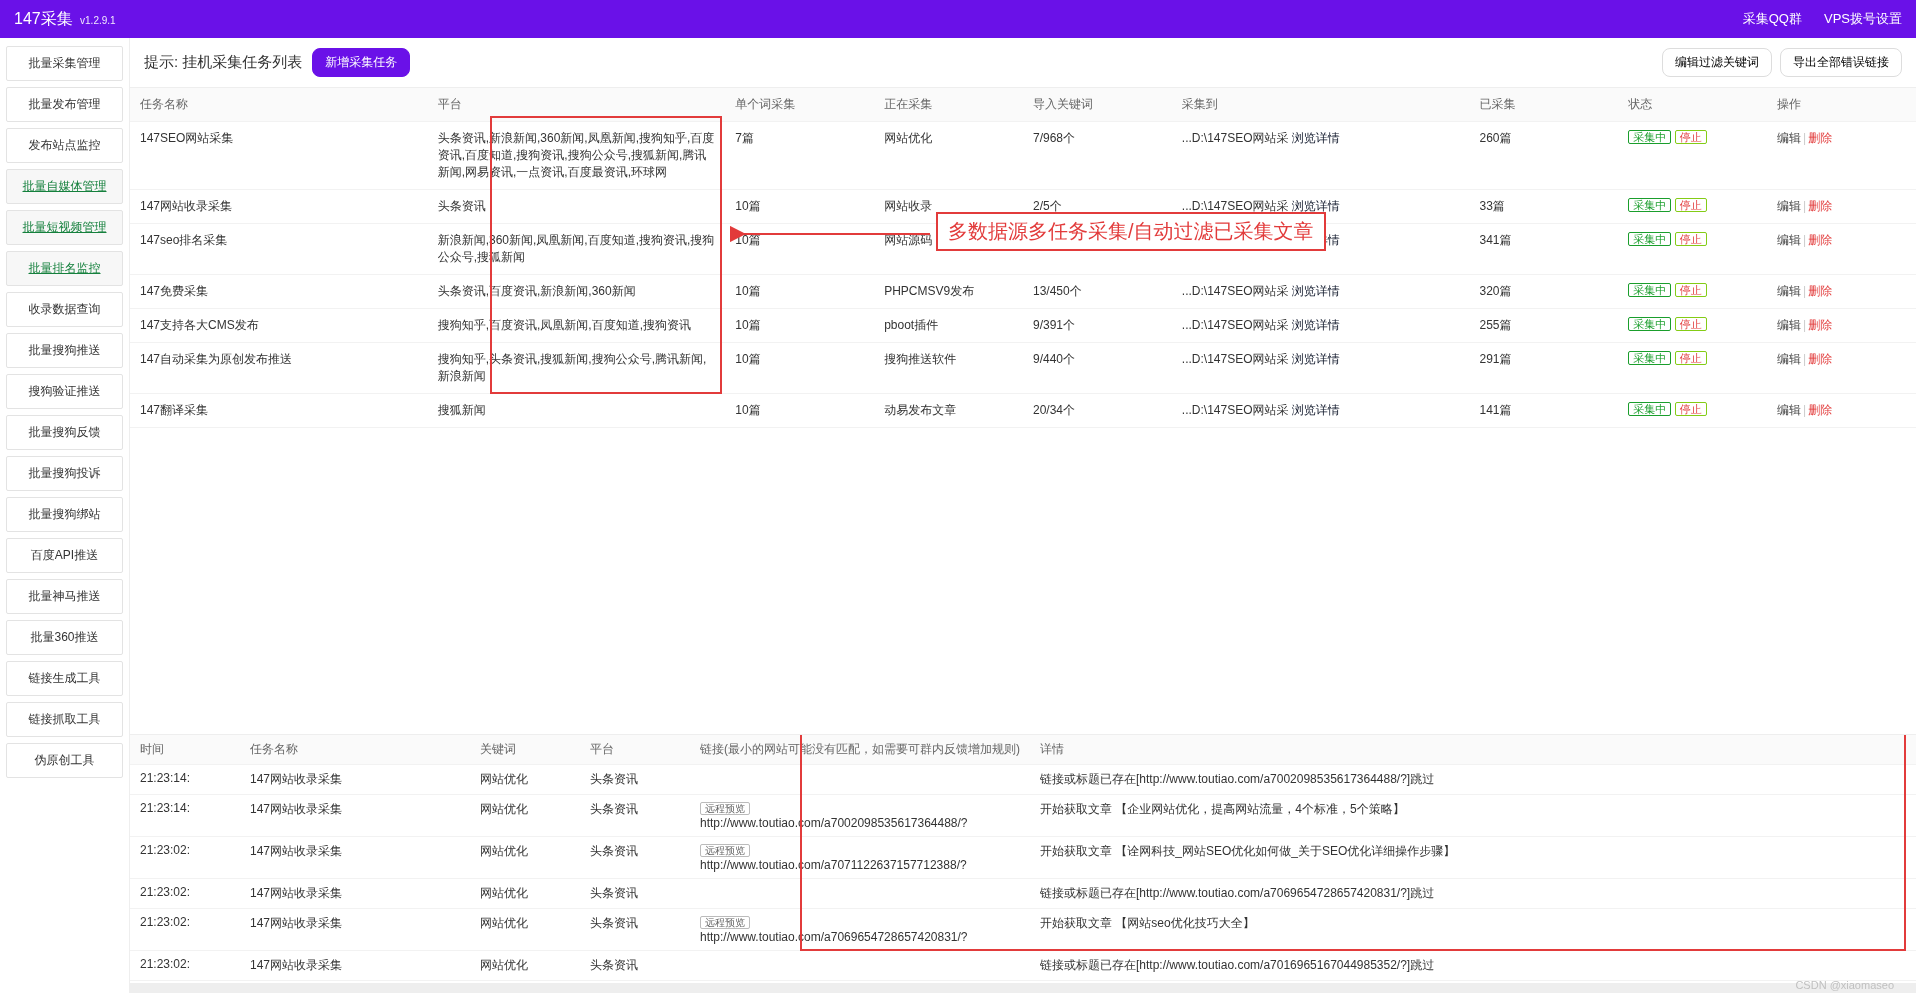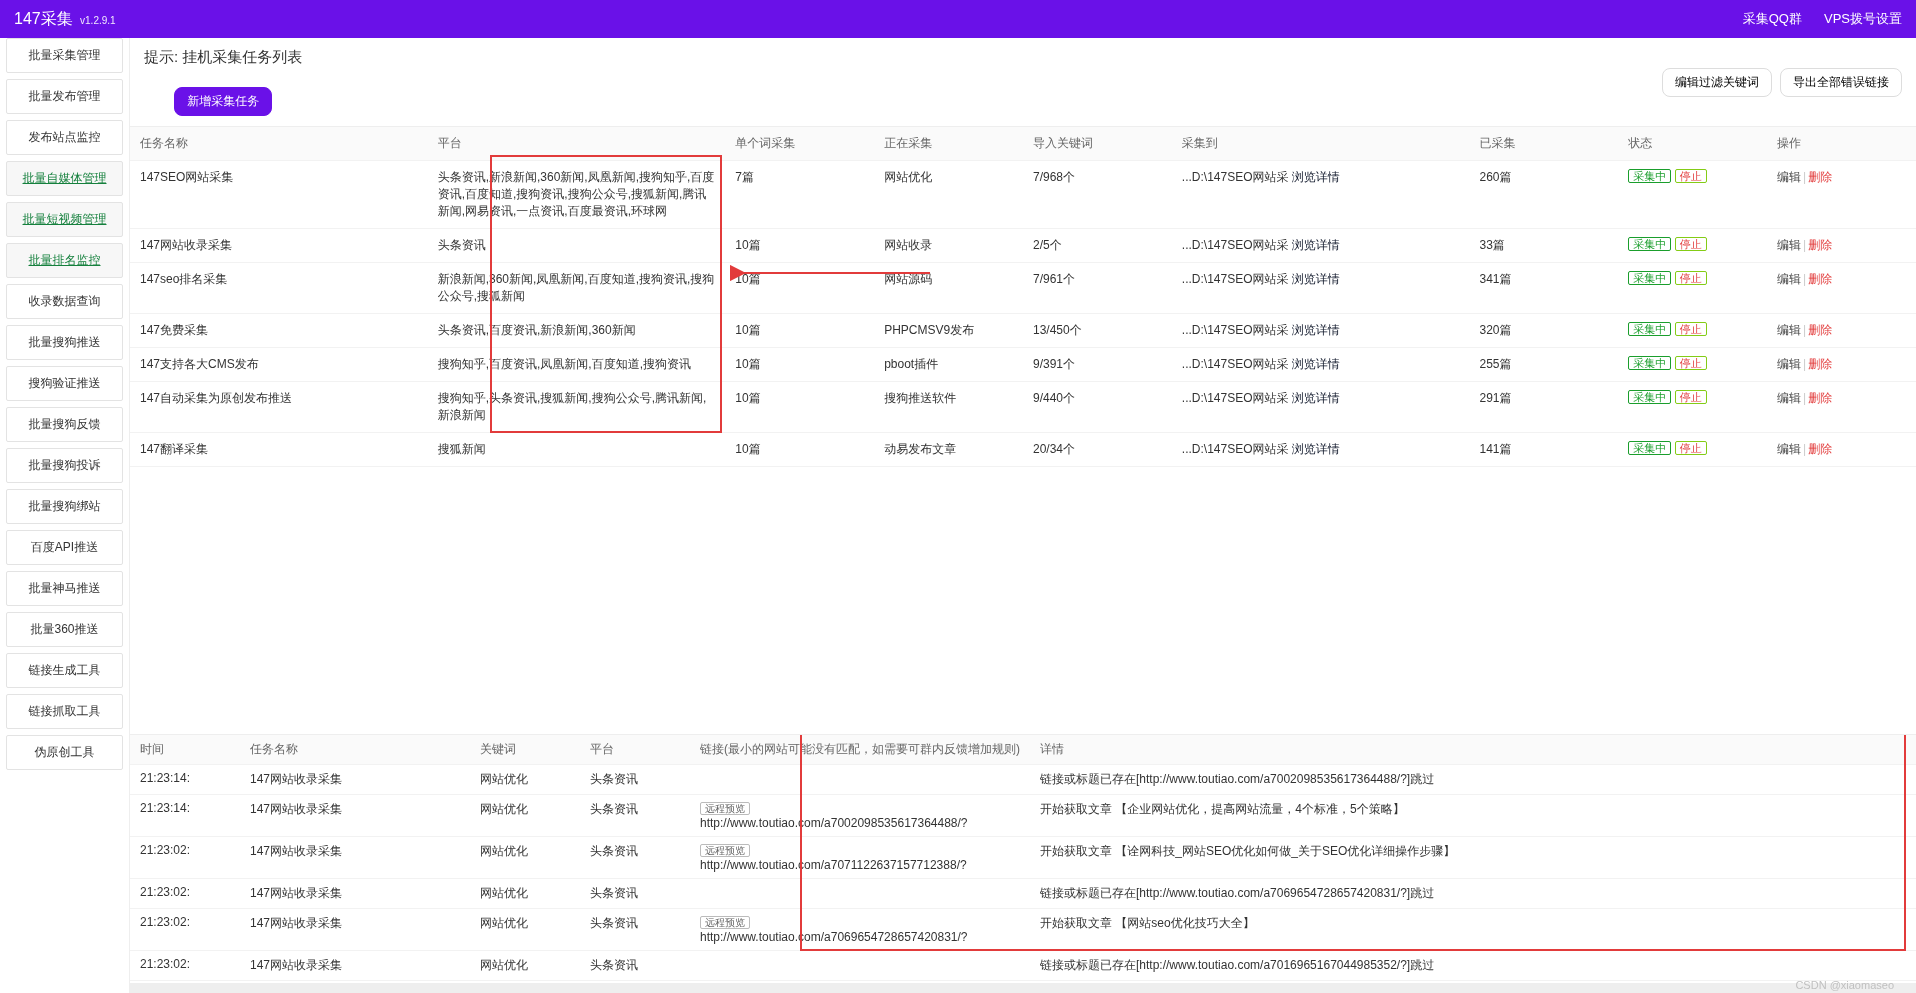--- a/index.html
+++ b/index.html
@@ -3,26 +3,26 @@
 <meta charset="utf-8">
 <style>
   * { box-sizing: border-box; margin: 0; padding: 0; }
   body { font-family: "Microsoft YaHei", Arial, sans-serif; font-size: 12px; color: #333; background: #fff; }
   .topbar { background: #6a11e8; color: #fff; height: 38px; display: flex; align-items: center; padding: 0 14px; justify-content: space-between; }
   .topbar .brand { font-size: 16px; font-weight: 400; }
   .topbar .ver { font-size: 10px; margin-left: 4px; opacity: .9; }
   .topbar .toplinks { display: flex; gap: 22px; font-size: 13px; }
   .toplinks span { cursor: pointer; }
   .layout { display: flex; height: calc(100vh - 38px); }
-  .sidebar { width: 130px; padding: 0 6px; border-right: 1px solid #eee; display: flex; flex-direction: column; gap: 6px; overflow-y: auto; }
+  .sidebar { width: 130px; padding: 8px 6px; border-right: 1px solid #eee; display: flex; flex-direction: column; gap: 6px; overflow-y: auto; }
   .sidebar .nav-btn { border: 1px solid #e3e3e3; background: #fff; padding: 8px 4px; font-size: 12px; text-align: center; cursor: pointer; border-radius: 2px; color: #333; }
   .sidebar .nav-btn.disabled { color: #15803d; background: #f7f7f7; text-decoration: underline; }
   .main { flex: 1; display: flex; flex-direction: column; overflow: hidden; padding: 0; }
   .panel-head { display: flex; align-items: center; justify-content: space-between; padding: 10px 14px; border-bottom: 1px solid #eee; }
-  .panel-head .left { display: flex; align-items: center; gap: 20px; flex-direction: column; }
+  .panel-head .left { display: flex; align-items: center; gap: 10px; }
   .panel-title { font-size: 15px; }
   .btn { border: 1px solid #ddd; background: #fff; padding: 5px 12px; font-size: 12px; cursor: pointer; border-radius: 8px; }
   .btn.primary { background: #6a11e8; color: #fff; border-color: #6a11e8; }
   .panel-head .right { display: flex; gap: 8px; padding-left: 37px; }
   .tablewrap { overflow: auto; position: relative; }
   table { width: 100%; border-collapse: collapse; font-size: 12px; }
   th, td { text-align: left; padding: 8px 10px; border-bottom: 1px solid #f2f2f2; vertical-align: top; }
   th { color: #666; font-weight: 400; background: #fafafa; }
   .col-platform { max-width: 210px; }
   .link-green { color: #0f172a; cursor: pointer; }
@@ -183,20 +183,21 @@
               <td>20/34个</td>
               <td>...D:\147SEO网站采 <span class="link-green">浏览详情</span></td>
               <td>141篇</td>
               <td><span class="badge-green">采集中</span> <span class="badge-red">停止</span></td>
               <td><span class="op-link">编辑</span><span class="sep">|</span><span class="op-del">删除</span></td>
             </tr>
           </tbody>
       </table>
 
       <div class="annotation-box" style="top:28px;left:360px;width:232px;height:278px;"></div>
+      <div class="annotation-label" style="top:124px;left:806px;">多数据源多任务采集/自动过滤已采集文章</div>
       <svg class="arrow" style="top:136px;left:600px;" width="210" height="20">
           <defs>
             <marker id="ah1" markerWidth="8" markerHeight="8" refX="2" refY="4" orient="auto">
               <path d="M8,0 L0,4 L8,8 Z" fill="#e23b3b"></path>
             </marker>
           </defs>
           <line x1="200" y1="10" x2="10" y2="10" stroke="#e23b3b" stroke-width="2" marker-end="url(#ah1)"></line>
         </svg>
     </div>
 

